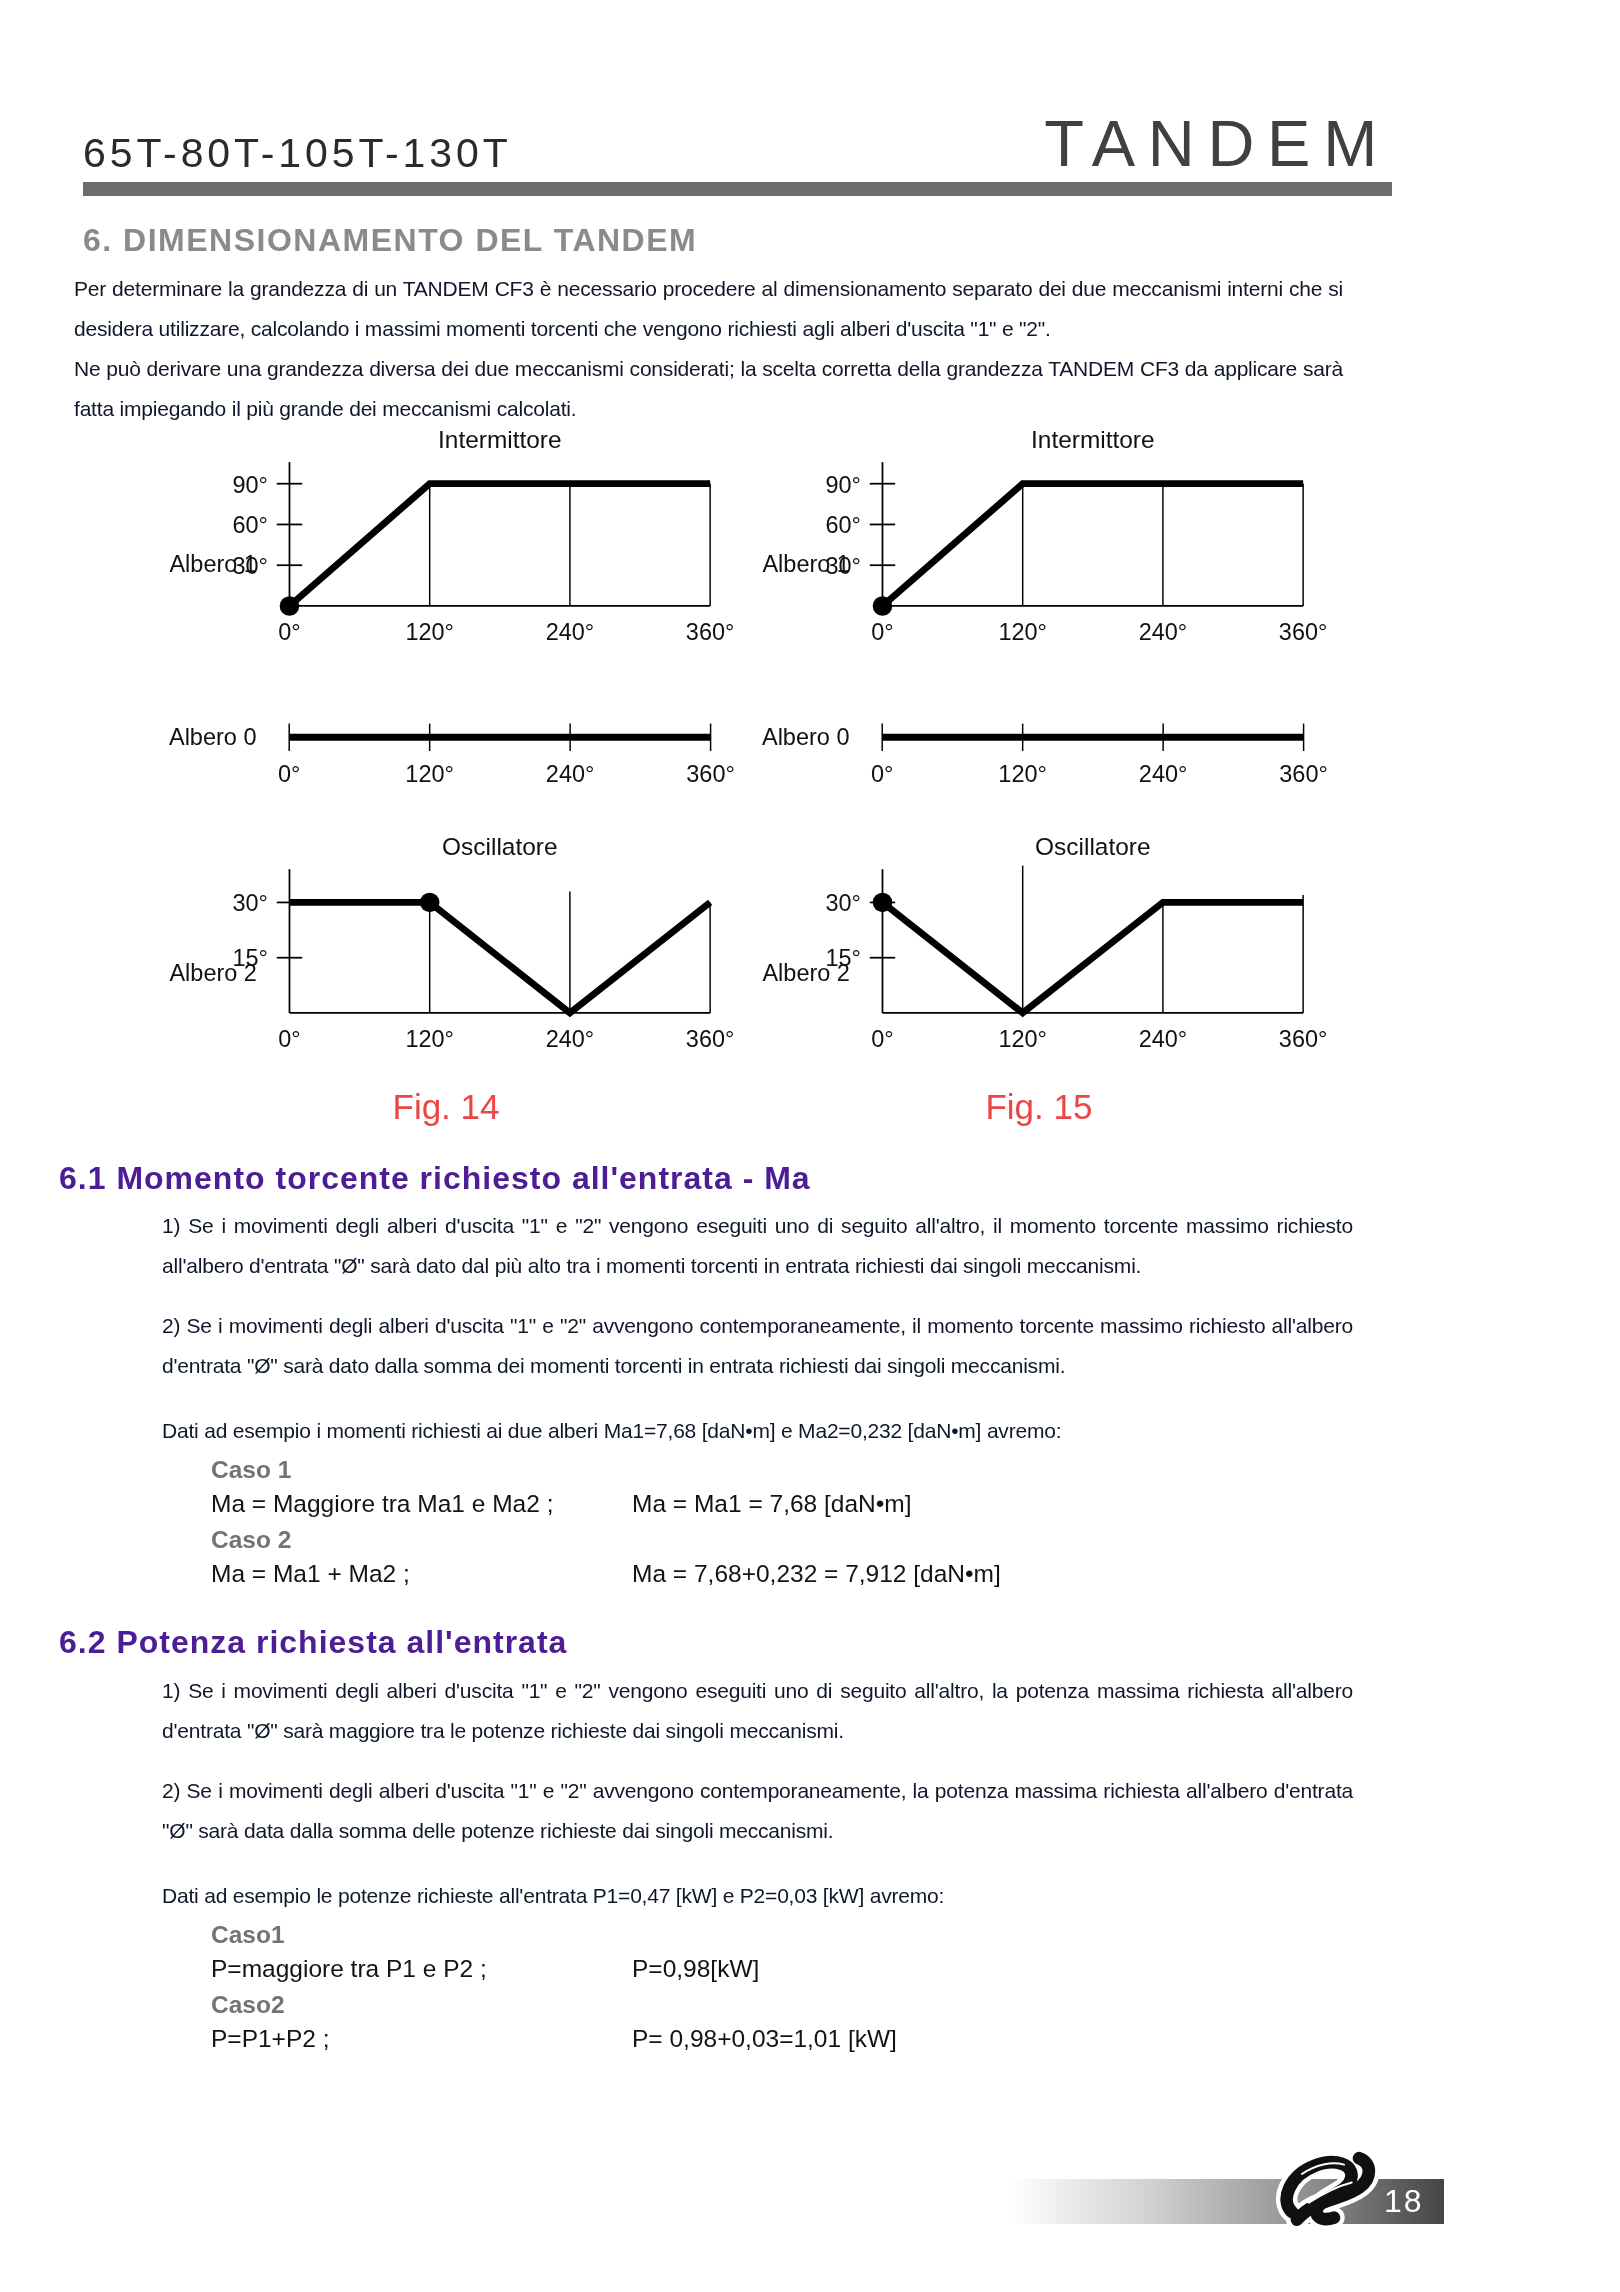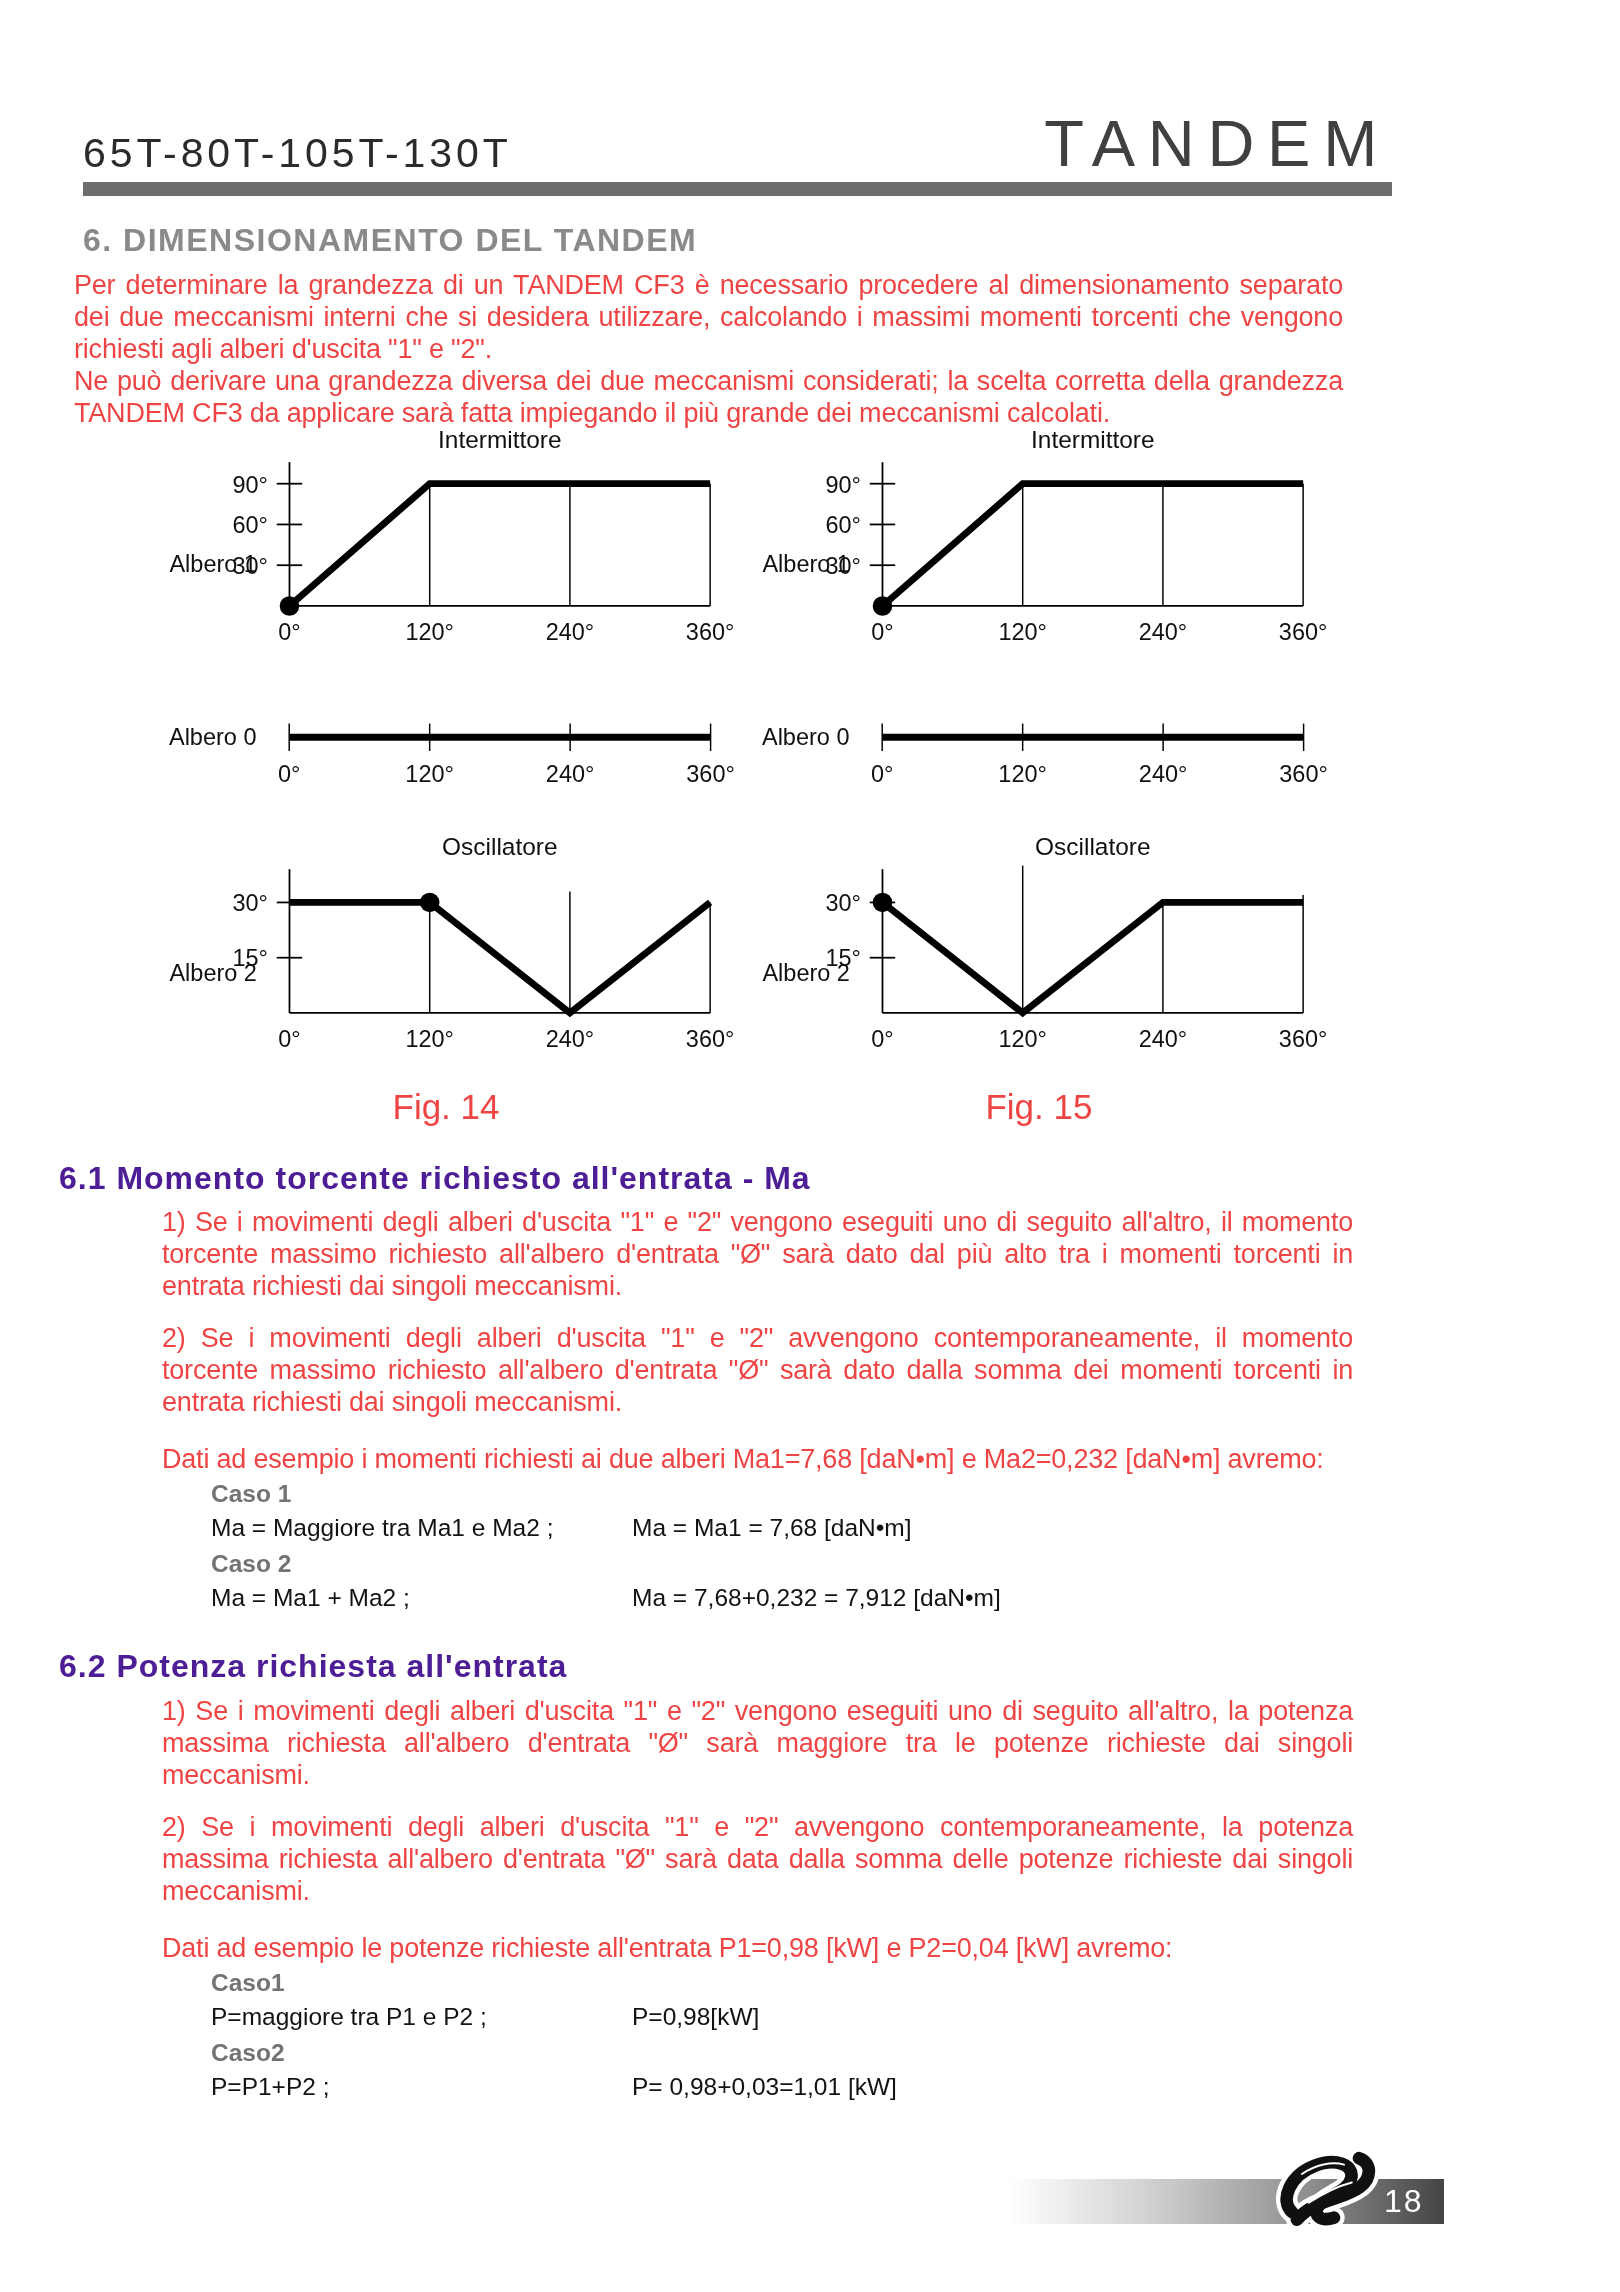--- a/index.html
+++ b/index.html
@@ -9,21 +9,21 @@
   .hrow{display:flex;align-items:flex-end;justify-content:space-between;
         padding:114px 54px 0 83px;}
   .codes{font-size:41px;letter-spacing:3.9px;color:#2b2b2b;font-weight:400;line-height:1;}
   .brand{font-size:65px;letter-spacing:12.7px;color:#404040;font-weight:400;line-height:.92;}
   .rule{height:14.7px;background:#6d6d6d;margin:7.8px 52px 0 83px;}
   
   .sec6{margin:25.5px 0 0 83px;font-size:32px;font-weight:bold;color:#8a8a8a;letter-spacing:1.5px;}
   .subsec{margin:33px 0 0 59px;font-size:32px;font-weight:bold;color:#4c1d95;letter-spacing:1px;}
   
   p{margin:0;}
-  .body{font-size:27px;line-height:32px;text-align:justify;color:#ef4444;letter-spacing:-0.2px;}
+  .body{font-size:21px;line-height:40px;text-align:justify;color:#0f172a;letter-spacing:-0.2px;}
   .intro{margin-left:74px;width:1269px;}
   .mt10{margin-top:9.8px;}
   .ind2{margin-left:162px;width:1191px;}
   .mt20{margin-top:19.6px;}
   .mt26{margin-top:25.5px;}
   .dati{text-align:left;}
   .caso{margin:2px 0 0 211px;font-size:24.5px;line-height:34px;font-weight:bold;color:#737373;}
   .frow{display:flex;margin-left:211px;font-size:24.5px;line-height:34px;color:#131313;}
   .frow .fl{width:421px;flex:0 0 421px;}
   
@@ -179,21 +179,21 @@
   </div>
   <div class="caso">Caso 2</div>
   <div class="frow">
     <span class="fl">Ma = Ma1 + Ma2 ;</span>
     <span>Ma = 7,68+0,232 = 7,912 [daN•m]</span>
   </div>
 
   <h2 class="subsec">6.2 Potenza richiesta all'entrata</h2>
   <p class="body ind2 mt10">1) Se i movimenti degli alberi d'uscita "1" e "2" vengono eseguiti uno di seguito all'altro, la potenza massima richiesta all'albero d'entrata "Ø" sarà maggiore tra le potenze richieste dai singoli meccanismi.</p>
   <p class="body ind2 mt20">2) Se i movimenti degli alberi d'uscita "1" e "2" avvengono contemporaneamente, la potenza massima richiesta all'albero d'entrata "Ø" sarà data dalla somma delle potenze richieste dai singoli meccanismi.</p>
-  <p class="body ind2 mt26 dati">Dati ad esempio le potenze richieste all'entrata P1=0,98 [kW] e P2=0,04 [kW] avremo:</p>
+  <p class="body ind2 mt26 dati">Dati ad esempio le potenze richieste all'entrata P1=0,47 [kW] e P2=0,03 [kW] avremo:</p>
   <div class="caso">Caso1</div>
   <div class="frow">
     <span class="fl">P=maggiore tra P1 e P2 ;</span>
     <span>P=0,98[kW]</span>
   </div>
   <div class="caso">Caso2</div>
   <div class="frow">
     <span class="fl">P=P1+P2 ;</span>
     <span>P= 0,98+0,03=1,01 [kW]</span>
   </div>

